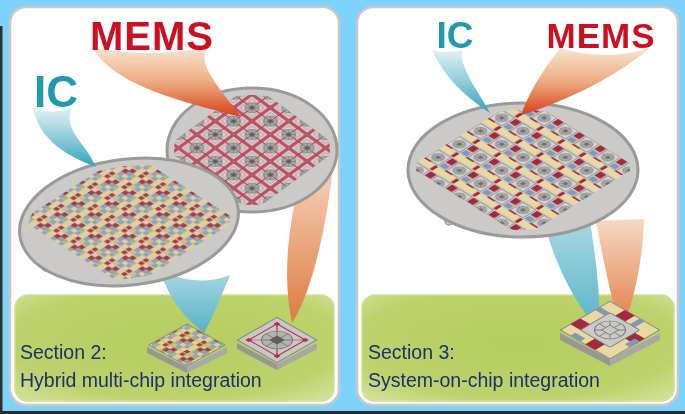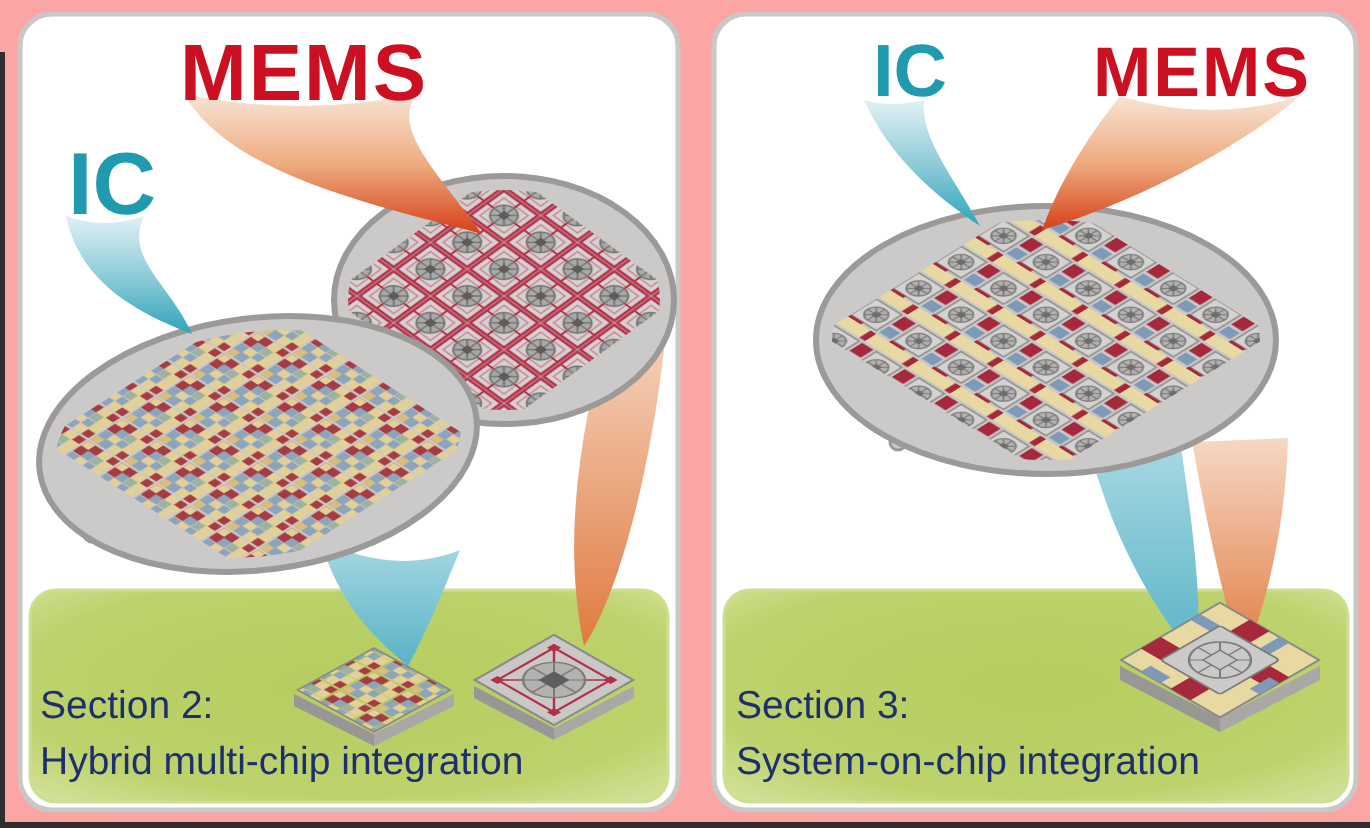--- a/index.html
+++ b/index.html
@@ -1,16 +1,16 @@
 <!DOCTYPE html>
 <html><head>
 <meta charset="utf-8">
 <style>
   html,body { margin:0; padding:0; background:#ffffff; }
-  .stage { position:relative; width:685px; height:414px; background:#fca5a5; overflow:hidden;
+  .stage { position:relative; width:685px; height:414px; background:#7dd3fc; overflow:hidden;
            font-family:"Liberation Sans", sans-serif; }
   svg text { font-family:"Liberation Sans", sans-serif; }
   .big-label { font-weight:bold; }
 </style>
 </head>
 <body>
 
 <div class="stage">
 <svg width="685" height="414" viewBox="0 0 685 414">
   <defs>

